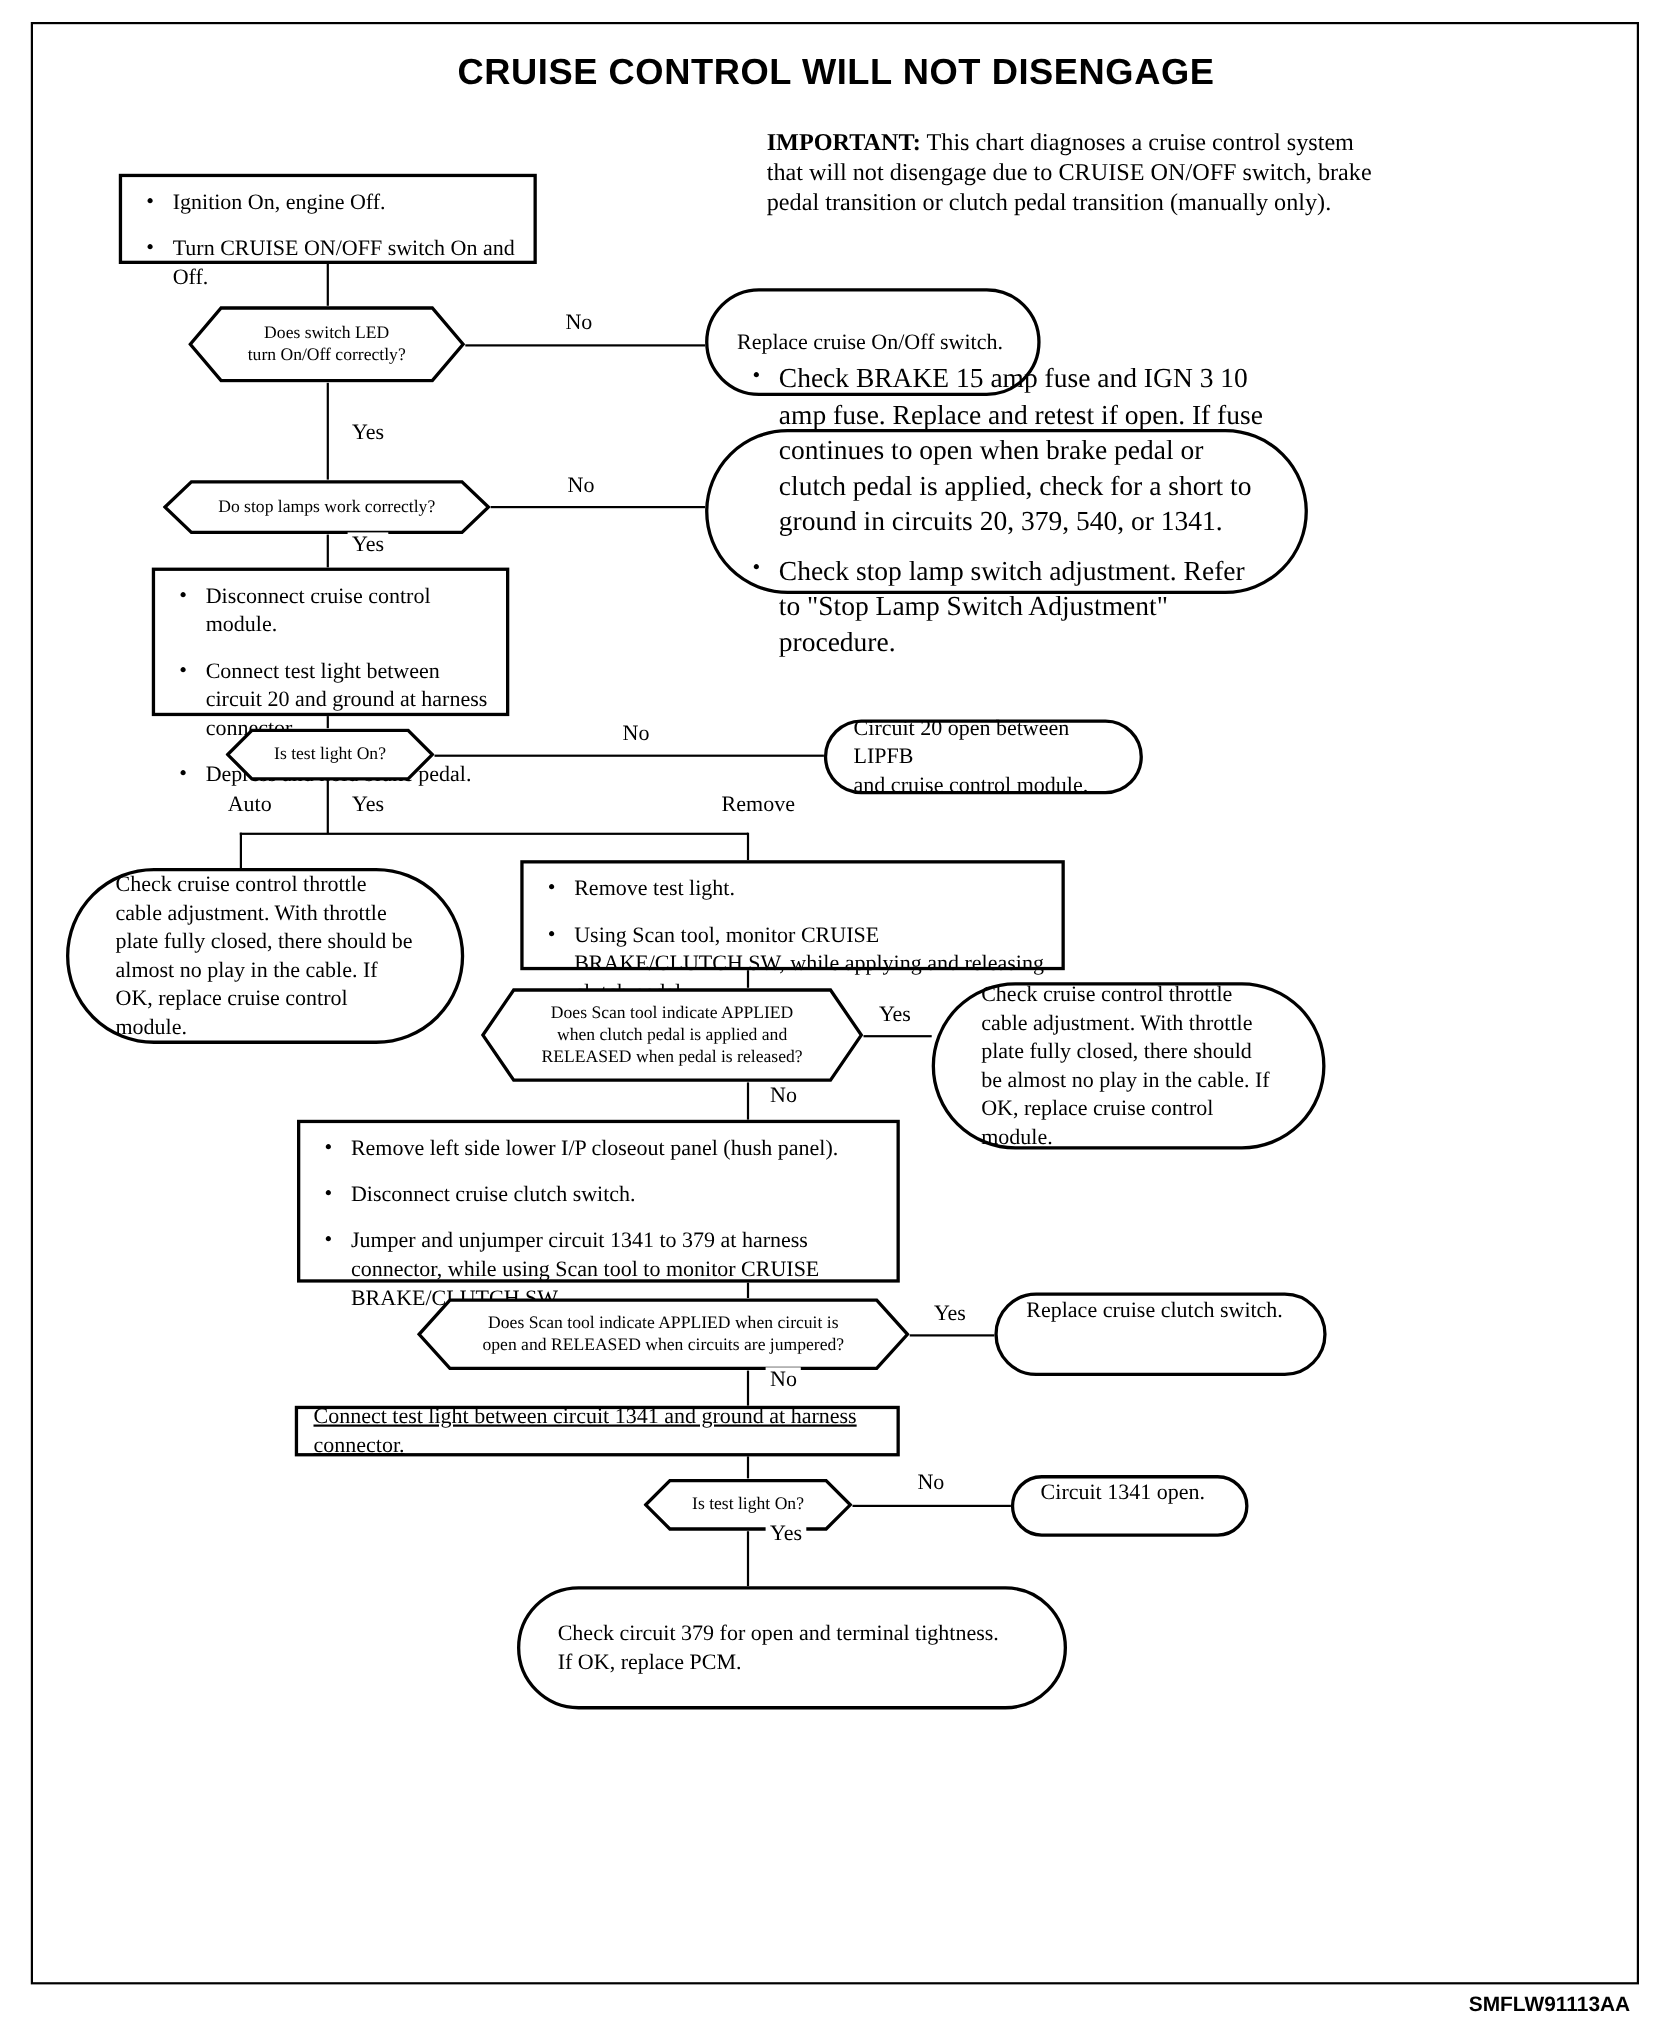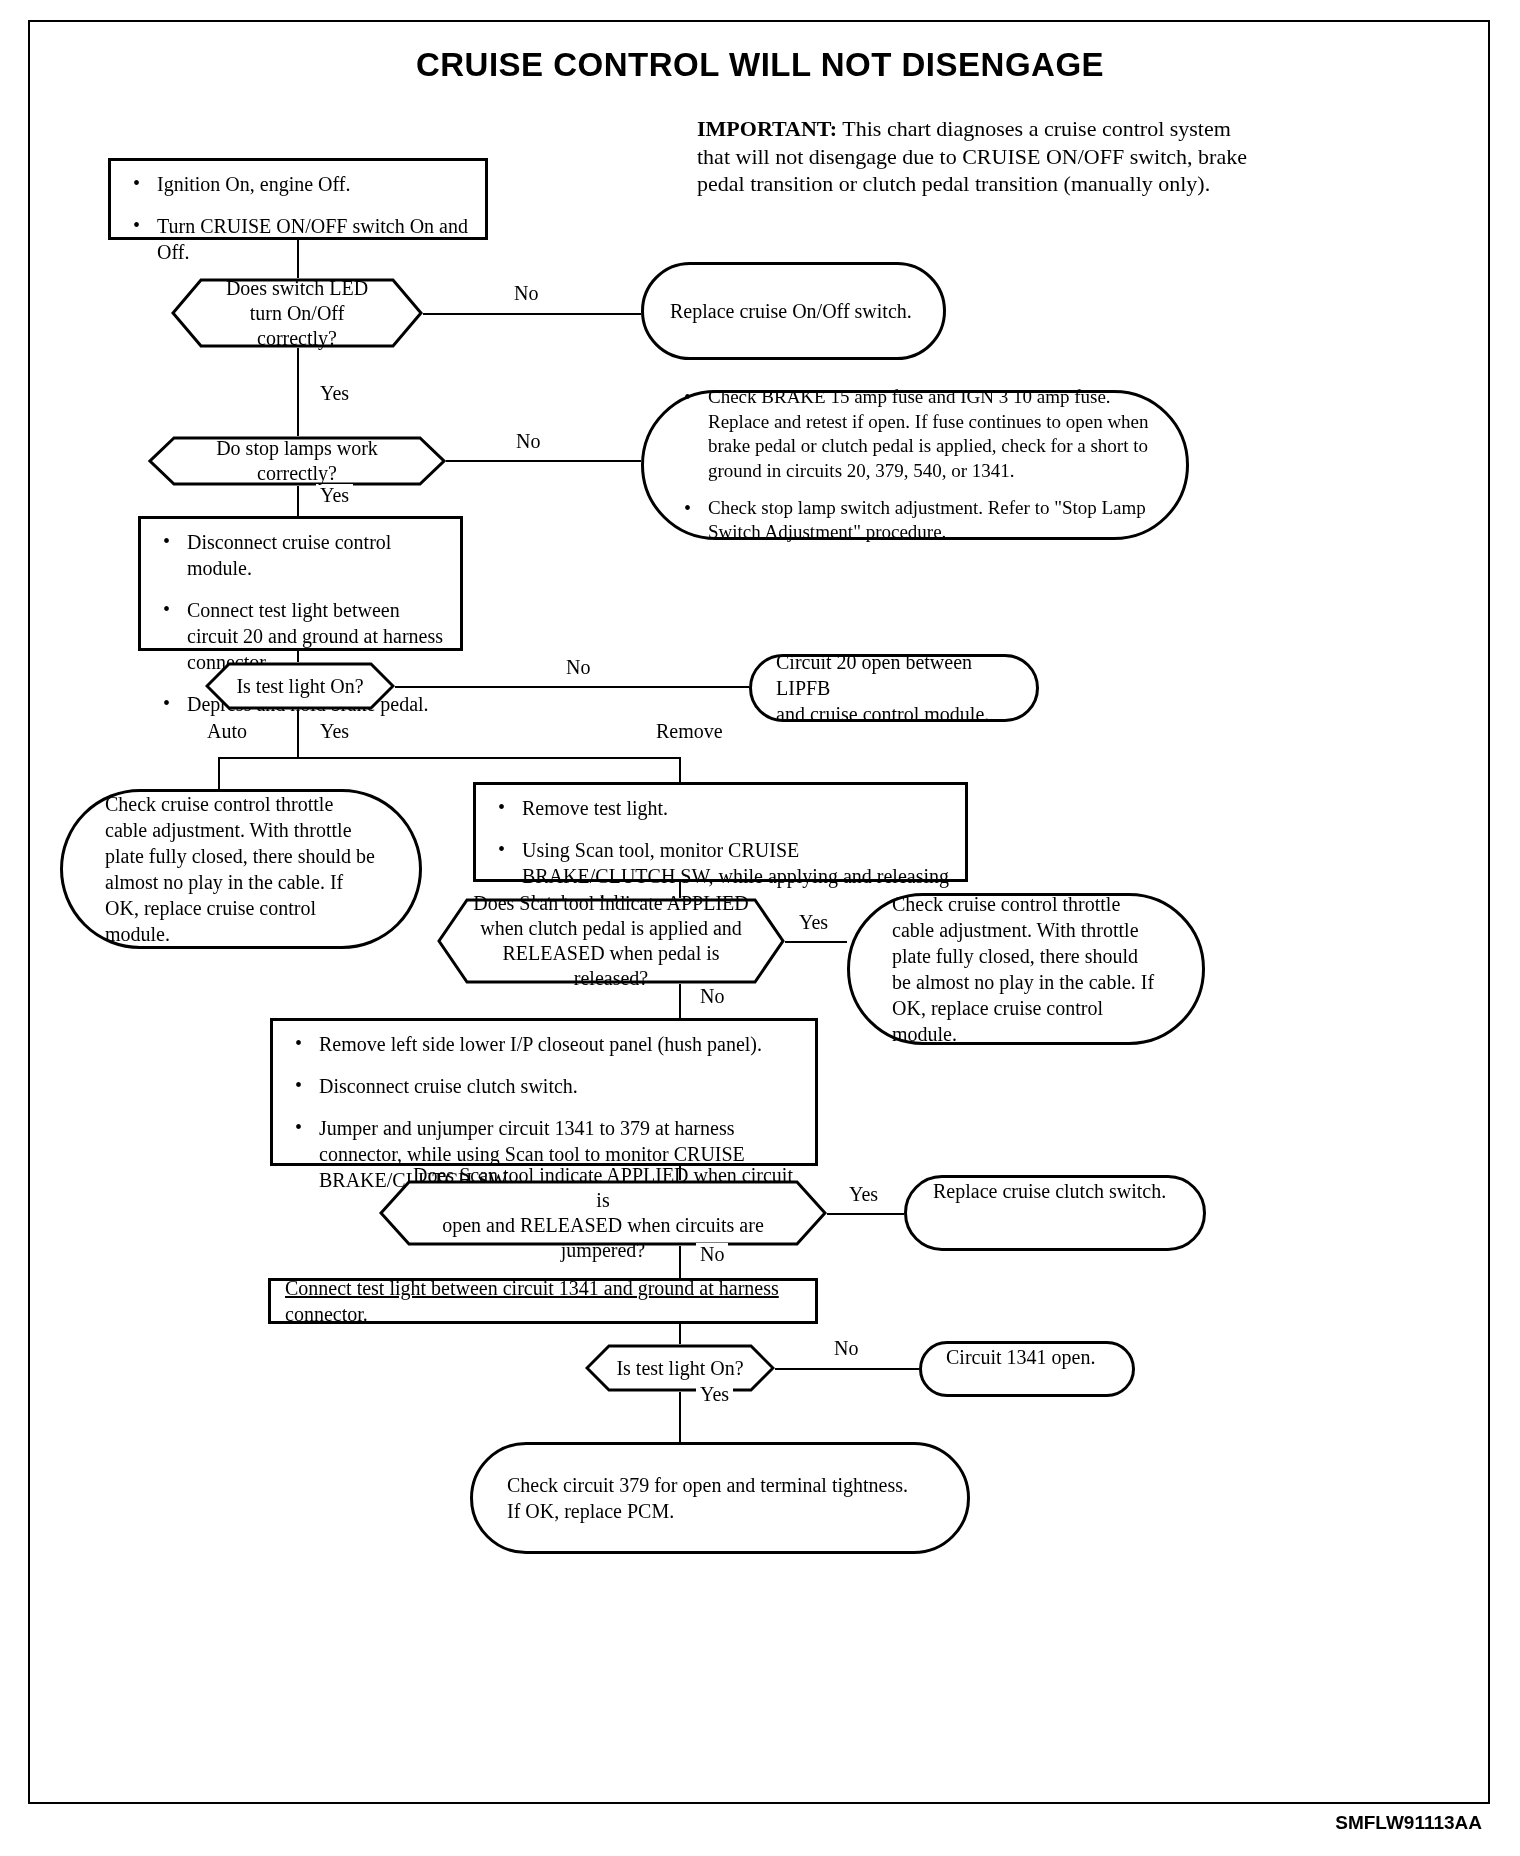--- a/index.html
+++ b/index.html
@@ -9,30 +9,30 @@
   .title{position:absolute;left:0;top:46px;width:1520px;text-align:center;
          font-family:"Liberation Sans", sans-serif;font-size:33px;font-weight:700;letter-spacing:.5px;}
   .imp{position:absolute;left:697px;top:115px;width:560px;font-size:22px;line-height:1.26;}
   .imp b{font-weight:700;}
   
   .node{position:absolute;box-sizing:border-box;}
   .rect{border:3px solid #000;background:#fff;}
   .round{border:3px solid #000;background:#fff;border-radius:999px;}
   .pad{padding:10px 16px;}
   .txt{font-size:20px;line-height:1.3;}
-  .txt.sm{font-size:19px;}
+  .txt.sm{font-size:25px;}
   ul.bul{margin:0;padding:0;list-style:none;}
   ul.bul li{position:relative;padding-left:30px;margin:0 0 16px 0;}
   ul.bul li:last-child{margin-bottom:0;}
   ul.bul li:before{content:"\2022";position:absolute;left:6px;top:-1px;font-size:20px;}
   ul.tight li{margin-bottom:12px;}
   
   .hex{position:absolute;display:flex;align-items:center;justify-content:center;text-align:center;}
   .hex .hexsvg{position:absolute;left:0;top:0;width:100%;height:100%;}
-  .hex .hlabel{position:relative;z-index:2;font-size:20px;line-height:1.25;padding:0 46px;}
+  .hex .hlabel{position:relative;z-index:2;font-size:16px;line-height:1.25;padding:0 46px;}
   
   .ln{position:absolute;background:#000;}
   .h{height:2px;}
   .v{width:2px;}
   .lbl{position:absolute;font-size:20px;background:#fff;padding:0 4px;}
   .center{text-align:center;}
   .foot{position:absolute;right:38px;top:1812px;font-family:"Liberation Sans", sans-serif;font-size:19px;font-weight:700;}
 </style>
 </head>
 <body>

